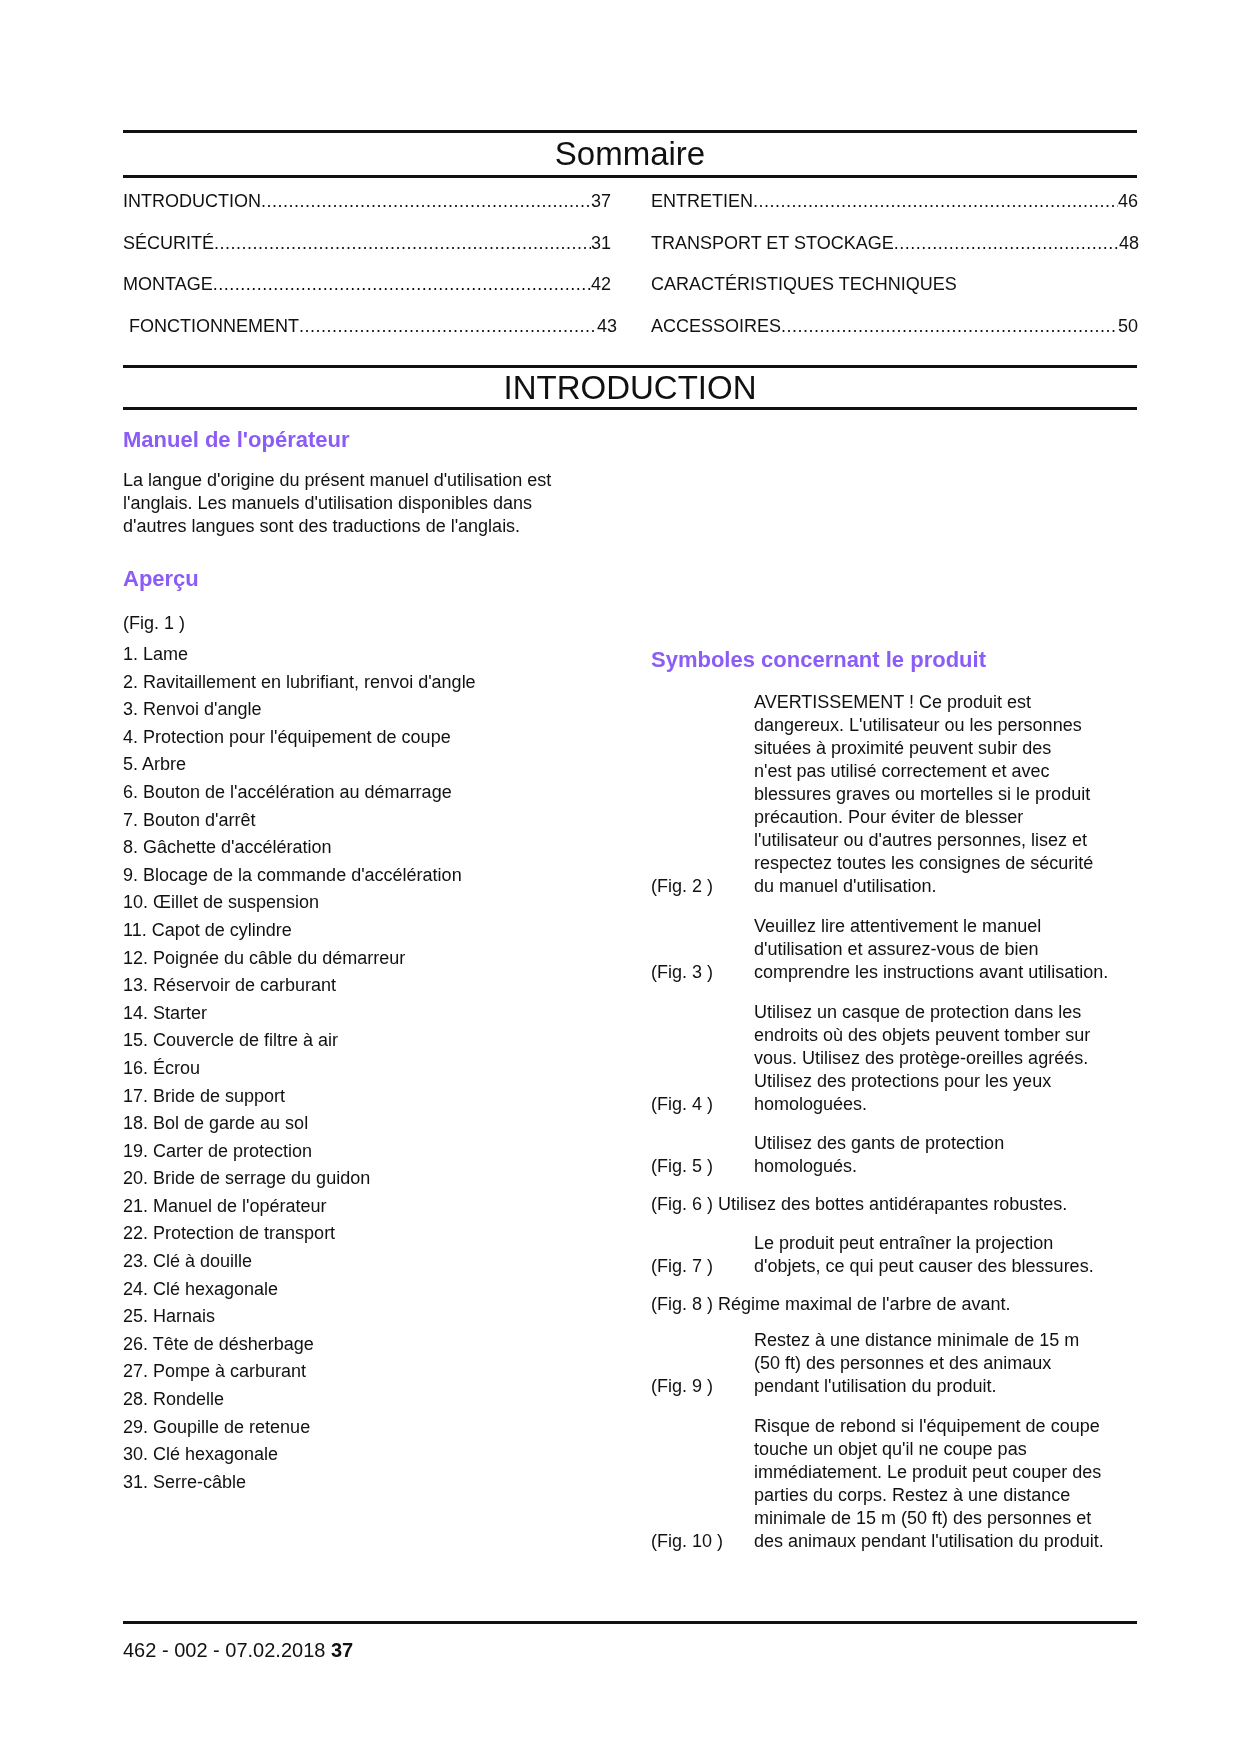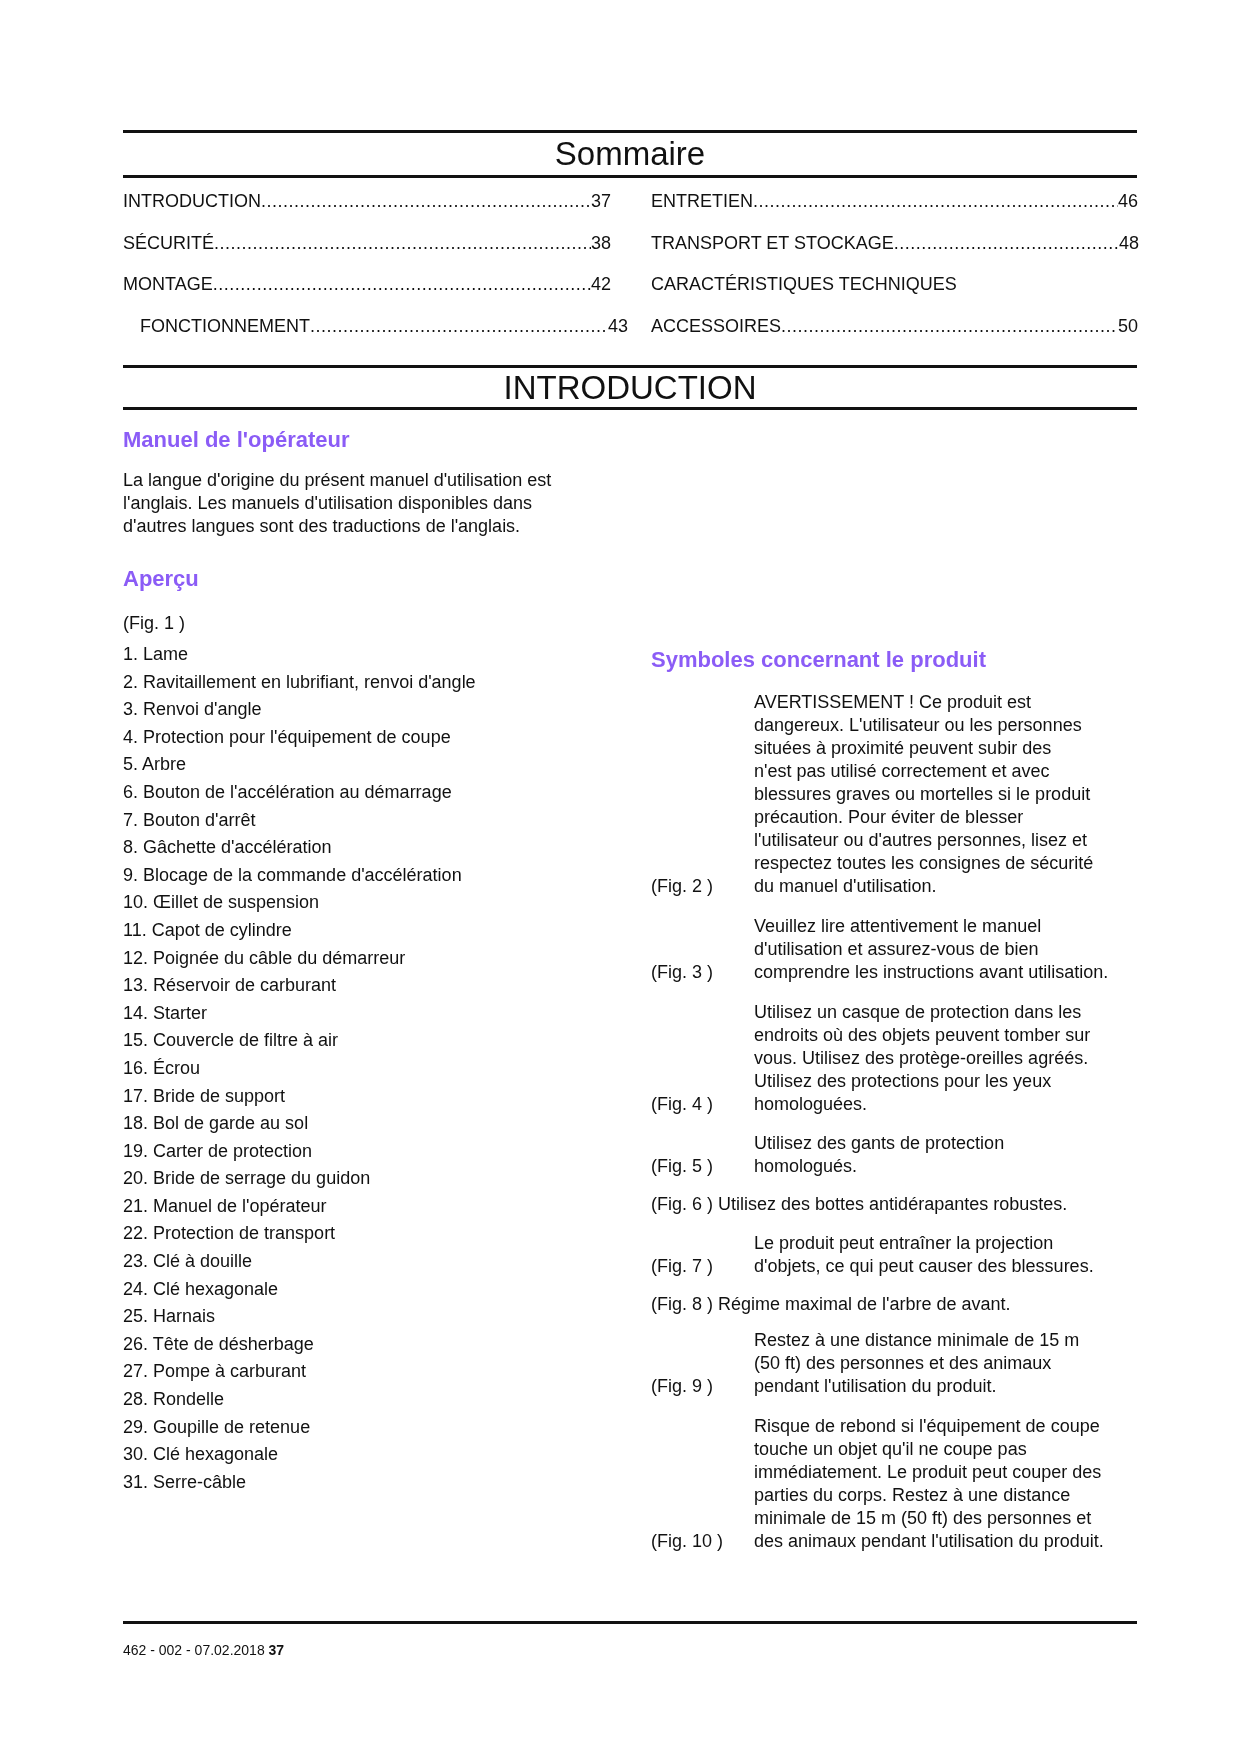--- a/index.html
+++ b/index.html
@@ -12,47 +12,47 @@
   .toc-dots::before { content: "........................................................................................................................................................................................"; }
   .toc-page { flex: 0 0 auto; }
   h2.sub { position: absolute; margin: 0; font-weight: bold; font-size: 22px; line-height: 32px; color: #8b5cf6; }
   .para { position: absolute; font-size: 18px; line-height: 23px; margin: 0; }
   .list { position: absolute; left: 123px; top: 641px; margin: 0; padding: 0; list-style: none; font-size: 18px; }
   .list li { height: 27.6px; line-height: 27.6px; white-space: nowrap; }
   .sym { position: absolute; left: 651px; width: 500px; font-size: 18px; line-height: 23px; }
   .sym .fig { position: absolute; left: 0; bottom: 0; white-space: nowrap; }
   .sym .txt { margin-left: 103px; }
   .sym.inline .txt { margin-left: 0; }
-  .footer { position: absolute; left: 123px; top: 1639px; font-size: 14px; line-height: 22px; }
+  .footer { position: absolute; left: 123px; top: 1639px; font-size: 20px; line-height: 22px; }
   .footer b { font-weight: bold; }
 </style>
 </head>
 <body>
 
 <div class="rule" style="top:130px;"></div>
 <div class="section-title" style="top:134px;">Sommaire</div>
 <div class="rule" style="top:175px;"></div>
 
 <div>
   <div class="toc-row" style="left:123px;top:189px;width:488px;">
     <span class="toc-label">INTRODUCTION</span>
       <span class="toc-dots"></span>
       <span class="toc-page"> 37</span>
   </div>
   <div class="toc-row" style="left:123px;top:231px;width:488px;">
     <span class="toc-label">SÉCURITÉ</span>
       <span class="toc-dots"></span>
-      <span class="toc-page">38</span>
+      <span class="toc-page">31</span>
   </div>
   <div class="toc-row" style="left:123px;top:272px;width:488px;">
     <span class="toc-label">MONTAGE</span>
       <span class="toc-dots"></span>
       <span class="toc-page">42</span>
   </div>
-  <div class="toc-row" style="left:140px;top:314px;width:488px;">
+  <div class="toc-row" style="left:129px;top:314px;width:488px;">
     <span class="toc-label">FONCTIONNEMENT</span>
       <span class="toc-dots"></span>
       <span class="toc-page">43</span>
   </div>
 
   <div class="toc-row" style="left:651px;top:189px;width:487px;">
     <span class="toc-label">ENTRETIEN</span>
       <span class="toc-dots"></span>
       <span class="toc-page"> 46</span>
   </div>

